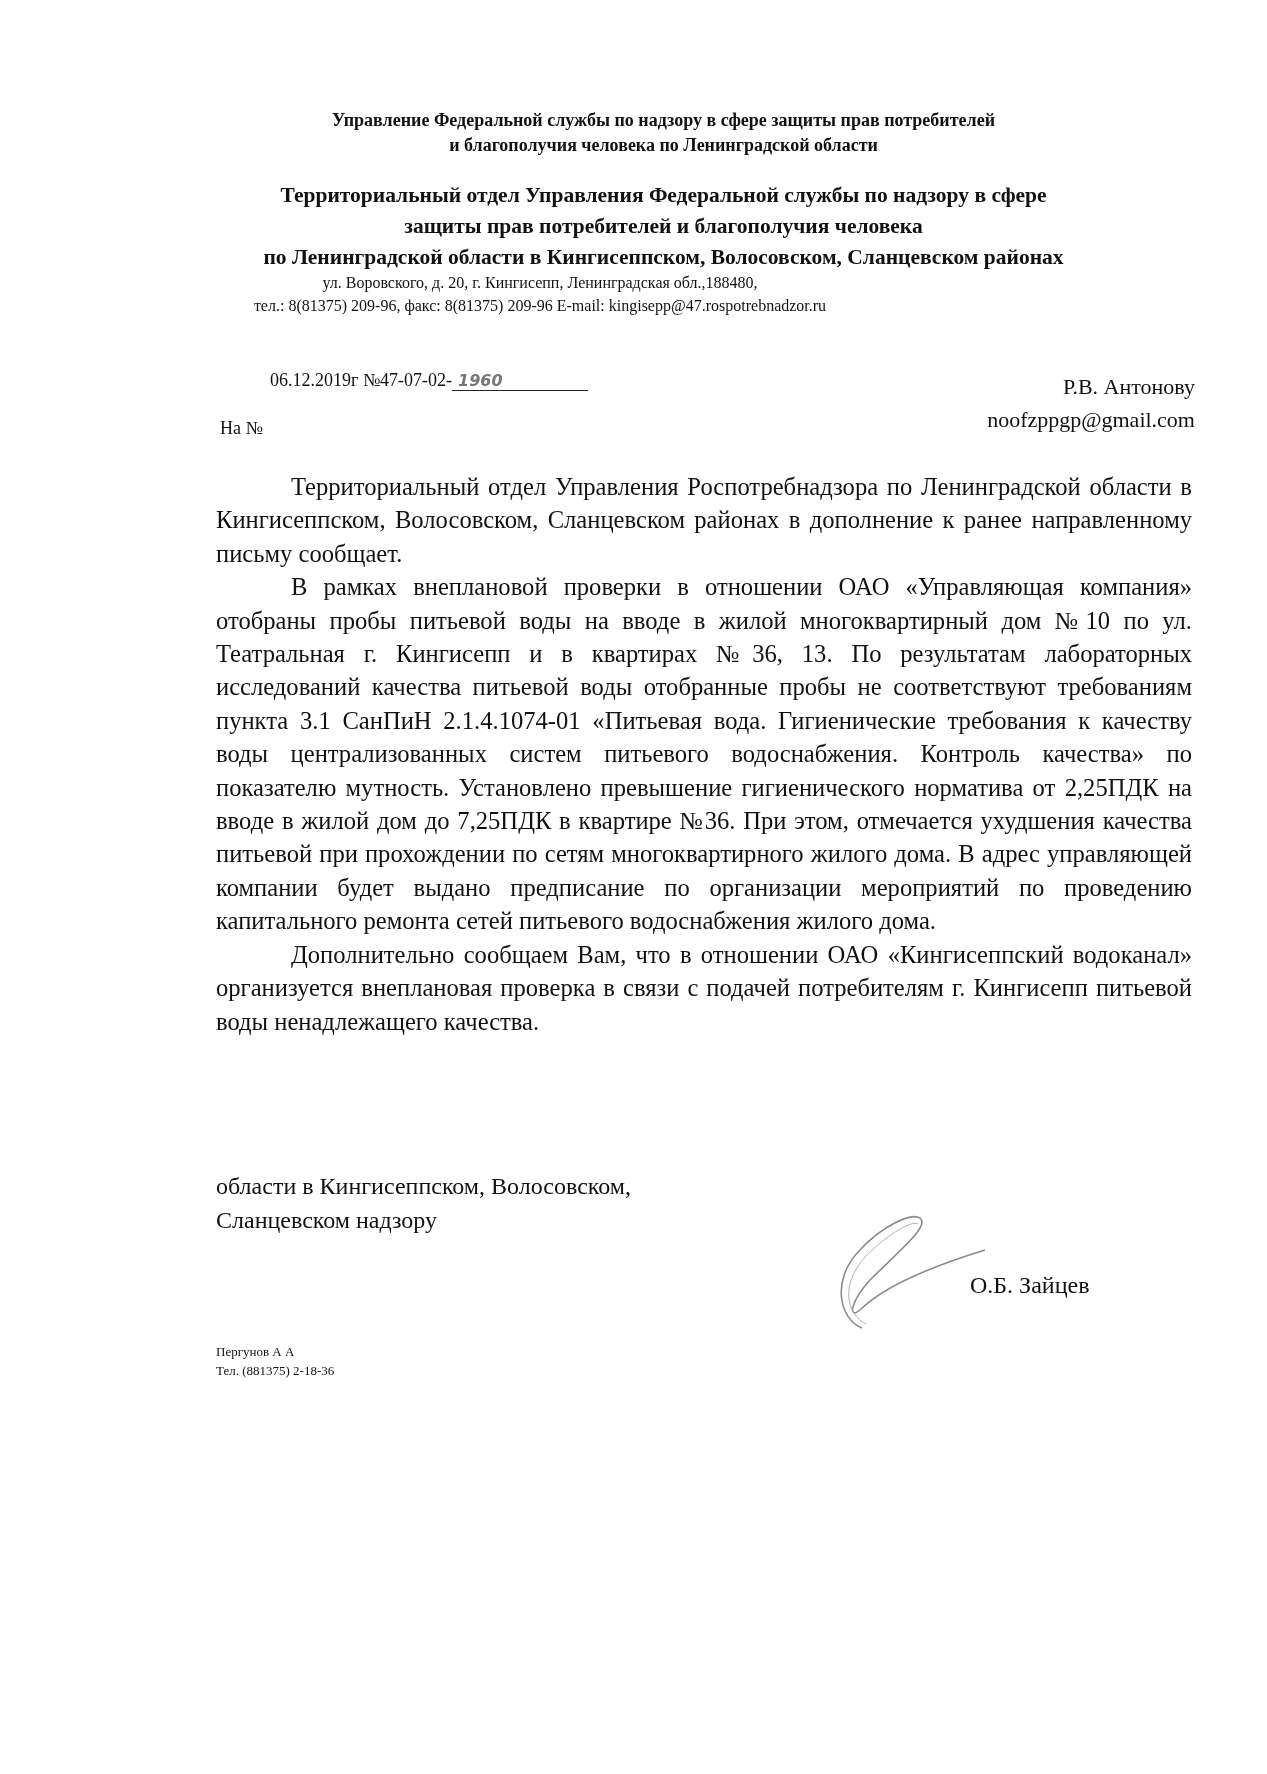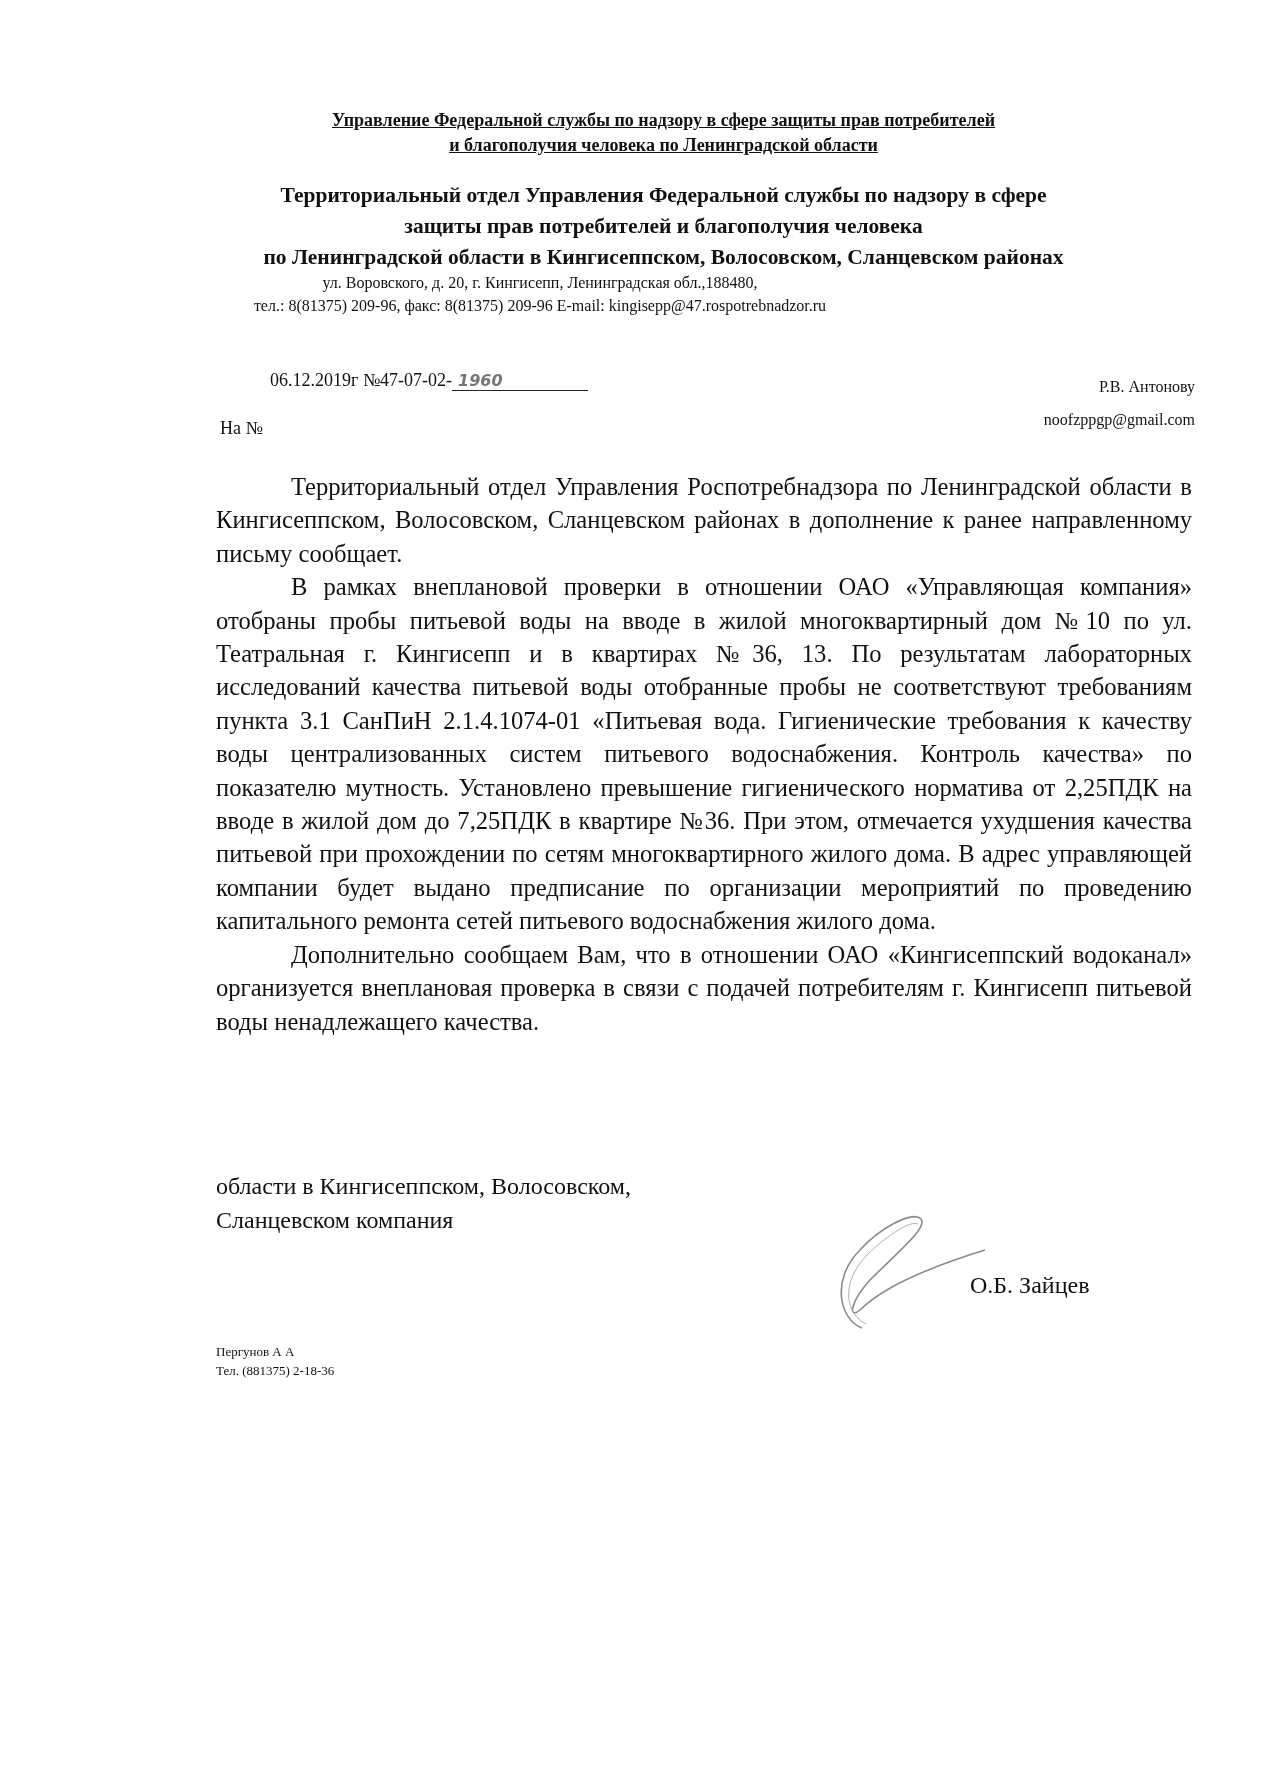--- a/index.html
+++ b/index.html
@@ -1,24 +1,24 @@
 <!DOCTYPE html>
 <html><head>
 <meta charset="utf-8">
 <style>
   html, body { margin: 0; padding: 0; background: #ffffff; }
   body { width: 1267px; height: 1774px; position: relative; overflow: hidden; color: #111; font-family: "Liberation Serif", "DejaVu Serif", serif; }
   .abs { position: absolute; white-space: nowrap; }
-  .hdr1 { left: 0; width: 1267px; top: 108px; text-align: center; font-weight: bold; font-size: 18px; line-height: 25px; padding-left: 60px; box-sizing: border-box; text-decoration: underline; }
+  .hdr1 { left: 0; width: 1267px; top: 108px; text-align: center; font-weight: bold; font-size: 18px; line-height: 25px; padding-left: 60px; box-sizing: border-box; }
   .hdr2 { left: 0; width: 1267px; top: 180px; text-align: center; font-weight: bold; font-size: 21.5px; line-height: 31px; padding-left: 60px; box-sizing: border-box; }
   .addr { left: 0; width: 1020px; top: 271px; text-align: center; font-size: 16px; line-height: 23px; padding-left: 60px; box-sizing: border-box; }
   .outnum { left: 270px; top: 370px; font-size: 18px; }
   .outnum .hand { font-family: "DejaVu Sans", sans-serif; font-style: italic; color: #777; font-size: 16px; display: inline-block; width: 130px; border-bottom: 1px solid #222; padding-left: 6px; font-weight: bold; }
   .inref { left: 220px; top: 418px; font-size: 18px; }
-  .recipient { right: 72px; top: 370px; text-align: right; font-size: 16px; line-height: 33px; }
+  .recipient { right: 72px; top: 370px; text-align: right; font-size: 22px; line-height: 33px; }
   .body { left: 216px; width: 976px; top: 470px; font-size: 24.6px; line-height: 33.4px; }
   .body p { margin: 0; text-align: justify; text-indent: 75px; white-space: normal; }
   .sig-block { left: 216px; top: 1170px; font-size: 24px; line-height: 33.5px; }
   .sig-name { left: 970px; top: 1272px; font-size: 24px; text-align: right; }
   .signature { left: 800px; top: 1210px; }
   .footer { left: 216px; top: 1342px; font-size: 13px; line-height: 19px; }
 </style>
 </head>
 <body>
 
@@ -50,21 +50,21 @@
 </div>
 
 <div class="abs body">
   <p>Территориальный отдел Управления Роспотребнадзора по Ленинградской области в Кингисеппском, Волосовском, Сланцевском районах в дополнение к ранее направленному письму сообщает.</p>
   <p>В рамках внеплановой проверки в отношении ОАО «Управляющая компания» отобраны пробы питьевой воды на вводе в жилой многоквартирный дом №10 по ул. Театральная г. Кингисепп и в квартирах №36, 13. По результатам лабораторных исследований качества питьевой воды отобранные пробы не соответствуют требованиям пункта 3.1 СанПиН 2.1.4.1074-01 «Питьевая вода. Гигиенические требования к качеству воды централизованных систем питьевого водоснабжения. Контроль качества» по показателю мутность. Установлено превышение гигиенического норматива от 2,25ПДК на вводе в жилой дом до 7,25ПДК в квартире №36. При этом, отмечается ухудшения качества питьевой при прохождении по сетям многоквартирного жилого дома. В адрес управляющей компании будет выдано предписание по организации мероприятий по проведению капитального ремонта сетей питьевого водоснабжения жилого дома.</p>
   <p>Дополнительно сообщаем Вам, что в отношении ОАО «Кингисеппский водоканал» организуется внеплановая проверка в связи с подачей потребителям г. Кингисепп питьевой воды ненадлежащего качества.</p>
 </div>
 
 <div class="abs sig-block">
   <div>области в Кингисеппском, Волосовском,</div>
-  <div>Сланцевском компания</div>
+  <div>Сланцевском надзору</div>
 </div>
 
 <div class="abs signature">
   <svg width="190" height="130" viewBox="0 0 190 130">
     <path d="M62 118 C 40 110, 30 70, 60 40 C 80 18, 110 2, 120 8 C 130 16, 100 40, 70 70 C 50 92, 48 110, 60 100 C 80 80, 120 60, 185 40" fill="none" stroke="#8a8a8a" stroke-width="1.6"></path>
     <path d="M66 114 C 46 104, 40 74, 66 46 C 88 24, 112 10, 118 14" fill="none" stroke="#b0b0b0" stroke-width="1"></path>
   </svg>
 </div>
 
 <div class="abs sig-name">О.Б. Зайцев</div>

